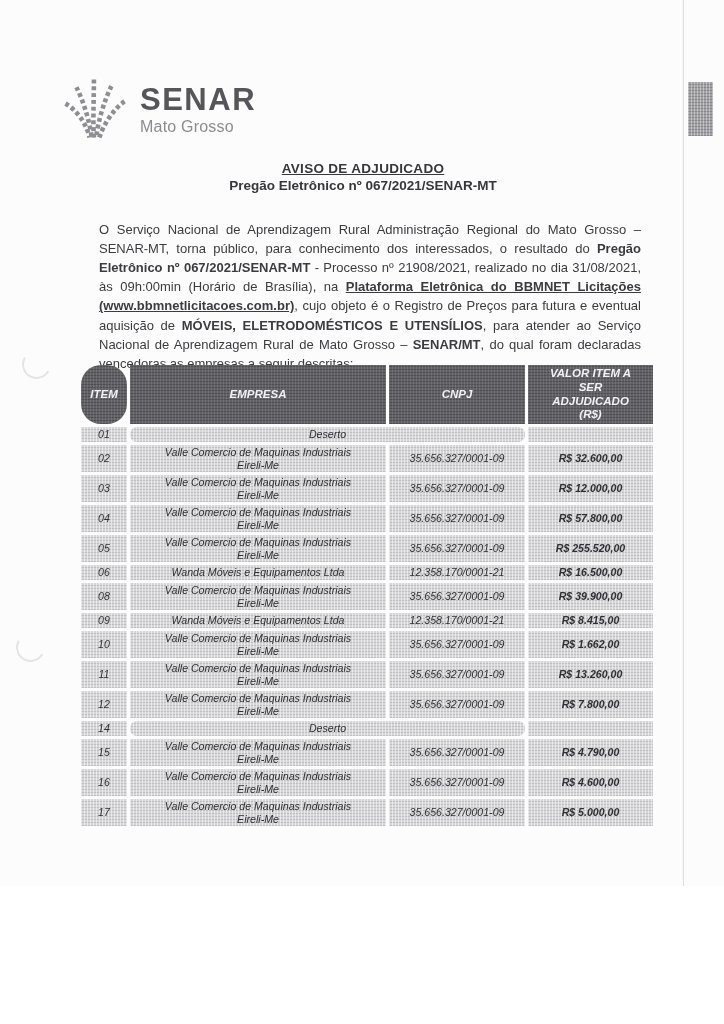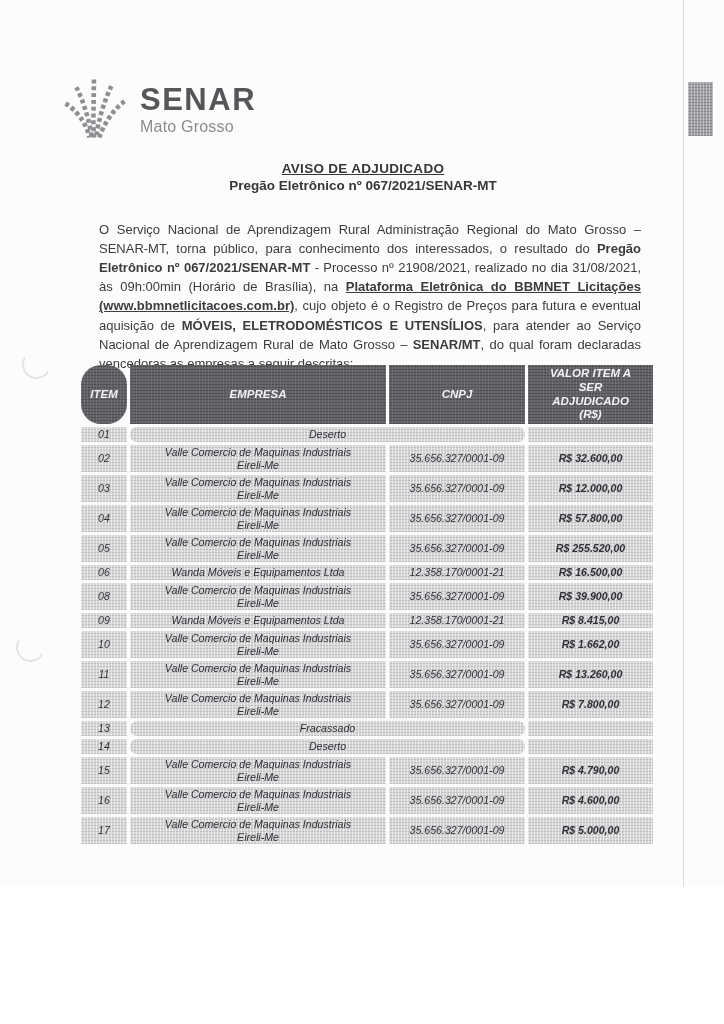--- a/index.html
+++ b/index.html
@@ -183,25 +183,20 @@
           <td class="valor">R$ 13.260,00</td>
         </tr>
         <tr class="double">
           <td class="item">12</td>
           <td class="empresa">Valle Comercio de Maquinas Industriais
 Eireli-Me</td>
           <td class="cnpj">35.656.327/0001-09</td>
           <td class="valor">R$ 7.800,00</td>
         </tr>
         <tr class="single">
-          <td class="item">13</td>
-          <td class="status" colspan="2">Fracassado</td>
-          <td class="valor"></td>
-        </tr>
-        <tr class="single">
           <td class="item">14</td>
           <td class="status" colspan="2">Deserto</td>
           <td class="valor"></td>
         </tr>
         <tr class="double">
           <td class="item">15</td>
           <td class="empresa">Valle Comercio de Maquinas Industriais
 Eireli-Me</td>
           <td class="cnpj">35.656.327/0001-09</td>
           <td class="valor">R$ 4.790,00</td>

